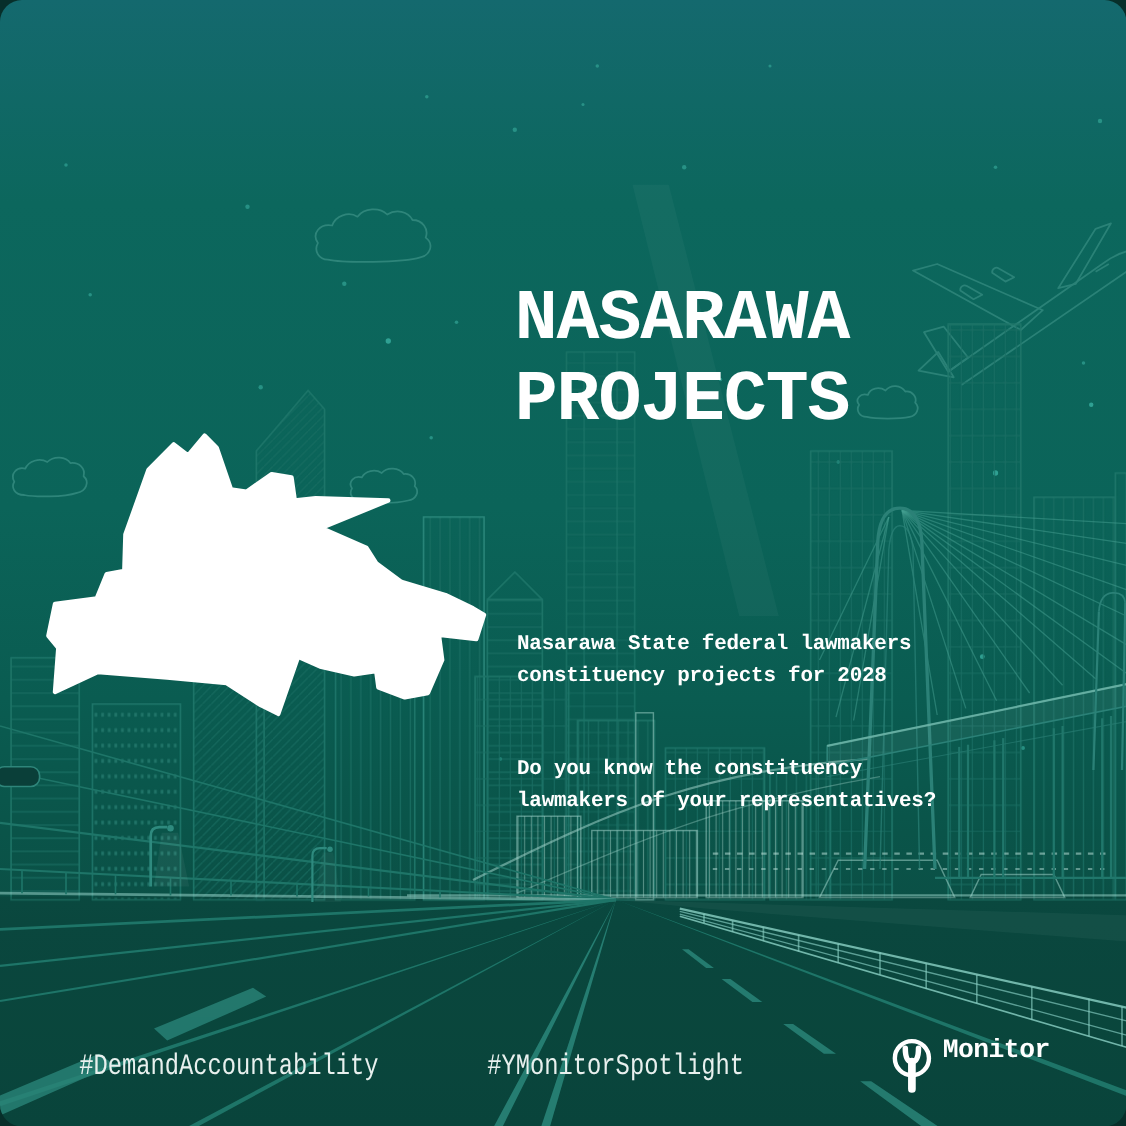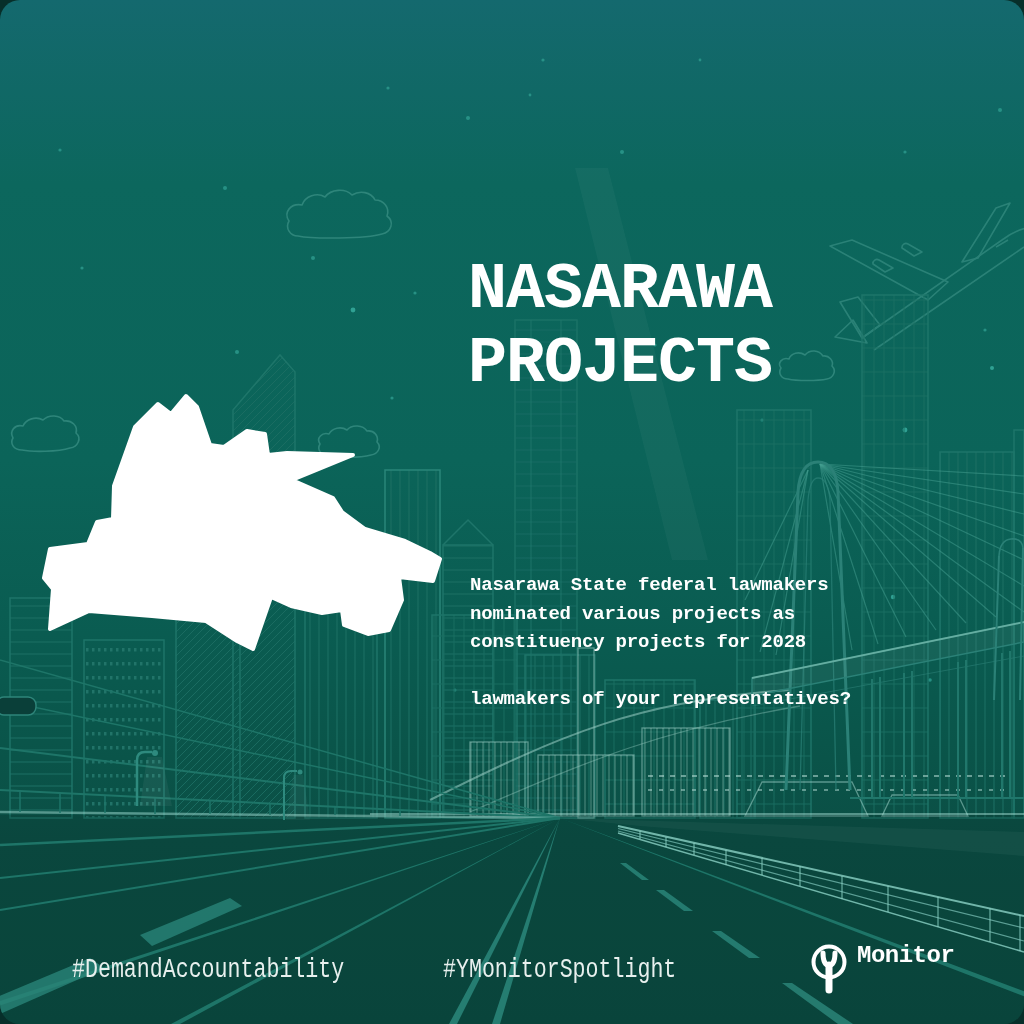--- a/index.html
+++ b/index.html
@@ -273,25 +273,25 @@
     <polygon fill="#FFFFFF" stroke="#FFFFFF" stroke-width="4" stroke-linejoin="round" points="135,427 158,404 171,414 186,396 197,407 210,445 224,447 247,431 265,434 268,455 287,453 353,455 292,480 333,498 342,512 365,529 405,541 430,553 440,559 433,581 399,577 402,600 389,630 368,634 344,625 342,610 322,613 291,606 271,597 253,649 237,641 206,621 152,616 89,611 50,629 53,589 44,578 50,549 88,544 97,522 113,519 114,486"></polygon>
   </svg>
 
   <h1 class="title" style="margin:0;">
     <span>NASARAWA</span>
     <span>PROJECTS</span>
   </h1>
 
   <div class="intro">
     <span>Nasarawa State federal lawmakers</span>
-    <span>nominated various projects as</span>
     <span>constituency projects for 2028</span>
   </div>
 
   <div class="question">
+    <span>Do you know the constituency</span>
     <span>lawmakers of your representatives?</span>
   </div>
 
   <span class="hashtag left">#DemandAccountability</span>
   <span class="hashtag center">#YMonitorSpotlight</span>
 
   <svg class="brand-icon" viewBox="0 0 48 58" aria-hidden="true">
     <circle cx="24" cy="24" r="15.5" fill="none" stroke="#FFFFFF" stroke-width="4"></circle>
     <path d="M18,15 C18,24 20,27 24,27.5" fill="none" stroke="#FFFFFF" stroke-width="5" stroke-linecap="round"></path>
     <path d="M30,15 C30,24 28,27 24,27.5" fill="none" stroke="#FFFFFF" stroke-width="5" stroke-linecap="round"></path>

